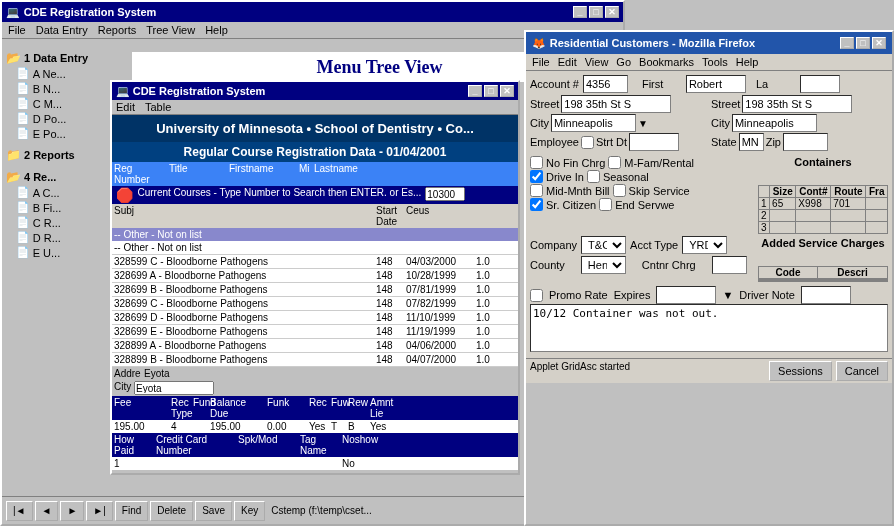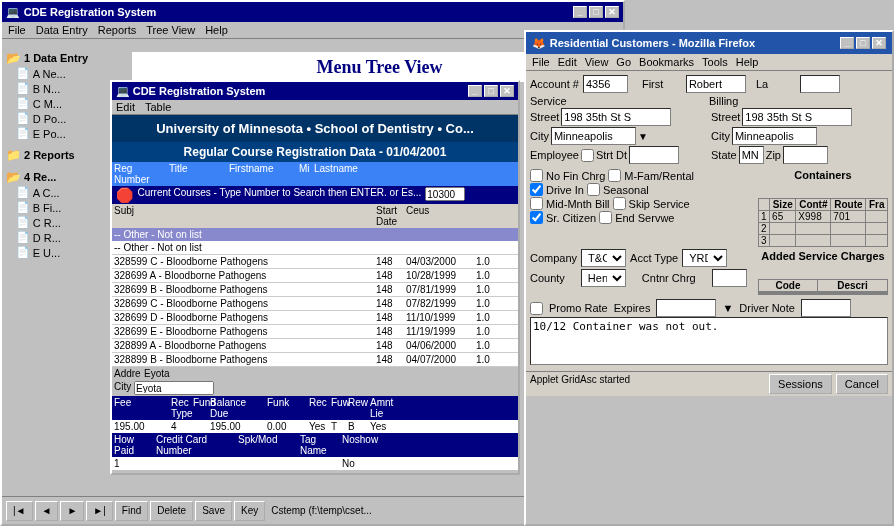--- a/index.html
+++ b/index.html
@@ -539,24 +539,20 @@
     
     <div class="ff-row">
       <span class="ff-label">Account #</span>
       <input class="ff-input" type="text" style="width: 45px;" value="4356">
       <span style="margin-left:10px;" class="ff-label">First</span>
       <input class="ff-input" type="text" style="width: 60px;" value="Robert">
       <span style="margin-left:6px;" class="ff-label">La</span>
       <input class="ff-input" type="text" style="width: 40px;" value="">
     </div>
     
-    <div style="display:grid;grid-template-columns:1fr 1fr;font-size:11px;margin-top:2px;">
-      <span>Service</span>
-      <span>Billing</span>
-    </div>
     
     <div style="display:grid;grid-template-columns:1fr 1fr;font-size:11px;gap:4px;margin-top:1px;">
       <div style="display:flex;align-items:center;gap:2px;">
         <span>Street</span>
         <input class="ff-input" type="text" style="width: 110px;" value="198 35th St S">
       </div>
       <div style="display:flex;align-items:center;gap:2px;">
         <span>Street</span>
         <input class="ff-input" type="text" style="width: 110px;" value="198 35th St S">
       </div>

